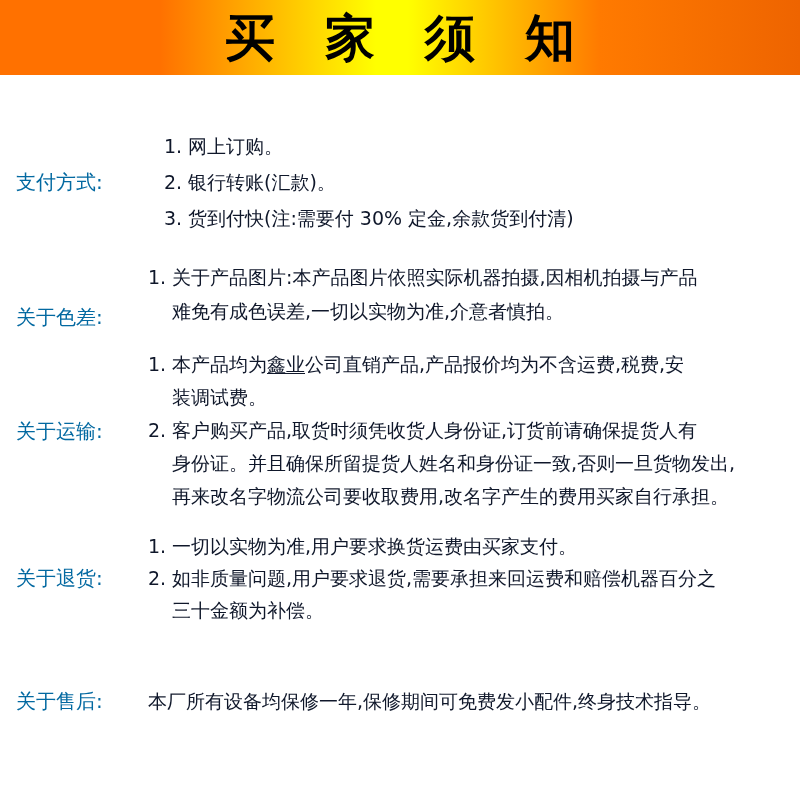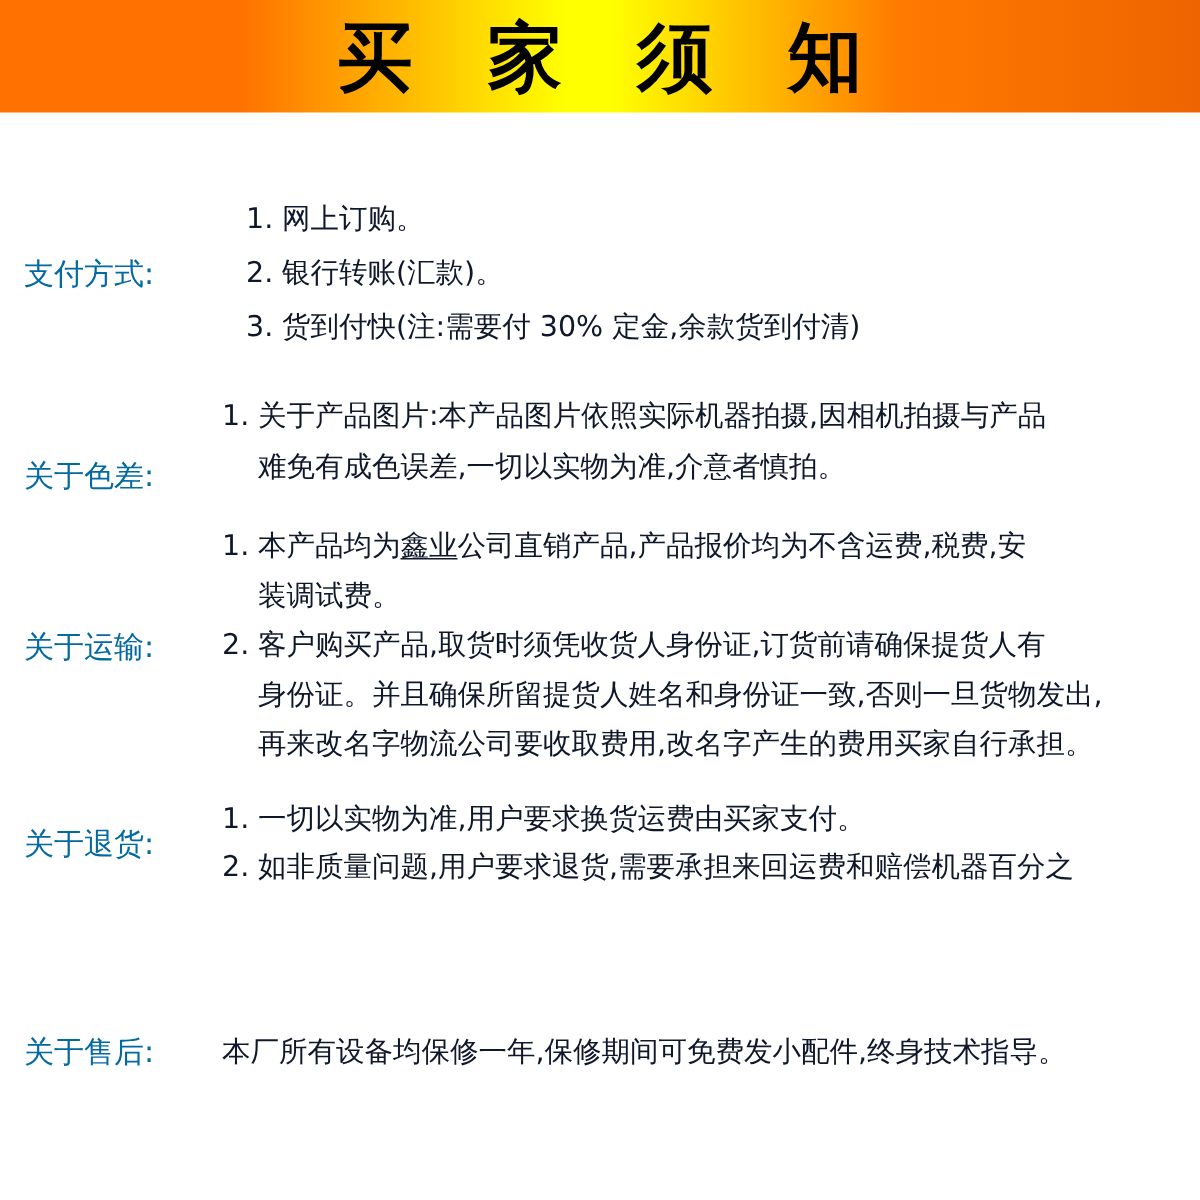--- a/index.html
+++ b/index.html
@@ -71,20 +71,21 @@
     <div class="line"><span class="num"></span><span>身份证。并且确保所留提货人姓名和身份证一致,否则一旦货物发出,</span></div>
     <div class="line"><span class="num"></span><span>再来改名字物流公司要收取费用,改名字产生的费用买家自行承担。</span></div>
   </div>
 </div>
 
 <div class="section lh32" style="top:530px;">
   <div class="sec-label">关于退货:</div>
   <div class="sec-content">
     <div class="line"><span class="num">1.</span><span>一切以实物为准,用户要求换货运费由买家支付。</span></div>
     <div class="line"><span class="num">2.</span><span>如非质量问题,用户要求退货,需要承担来回运费和赔偿机器百分之</span></div>
+    <div class="line"><span class="num"></span><span>三十金额为补偿。</span></div>
   </div>
 </div>
 
 <div class="section lh34" style="top:684px;">
   <div class="sec-label">关于售后:</div>
   <div class="sec-content">
     <div class="line"><span>本厂所有设备均保修一年,保修期间可免费发小配件,终身技术指导。</span></div>
   </div>
 </div>
 

